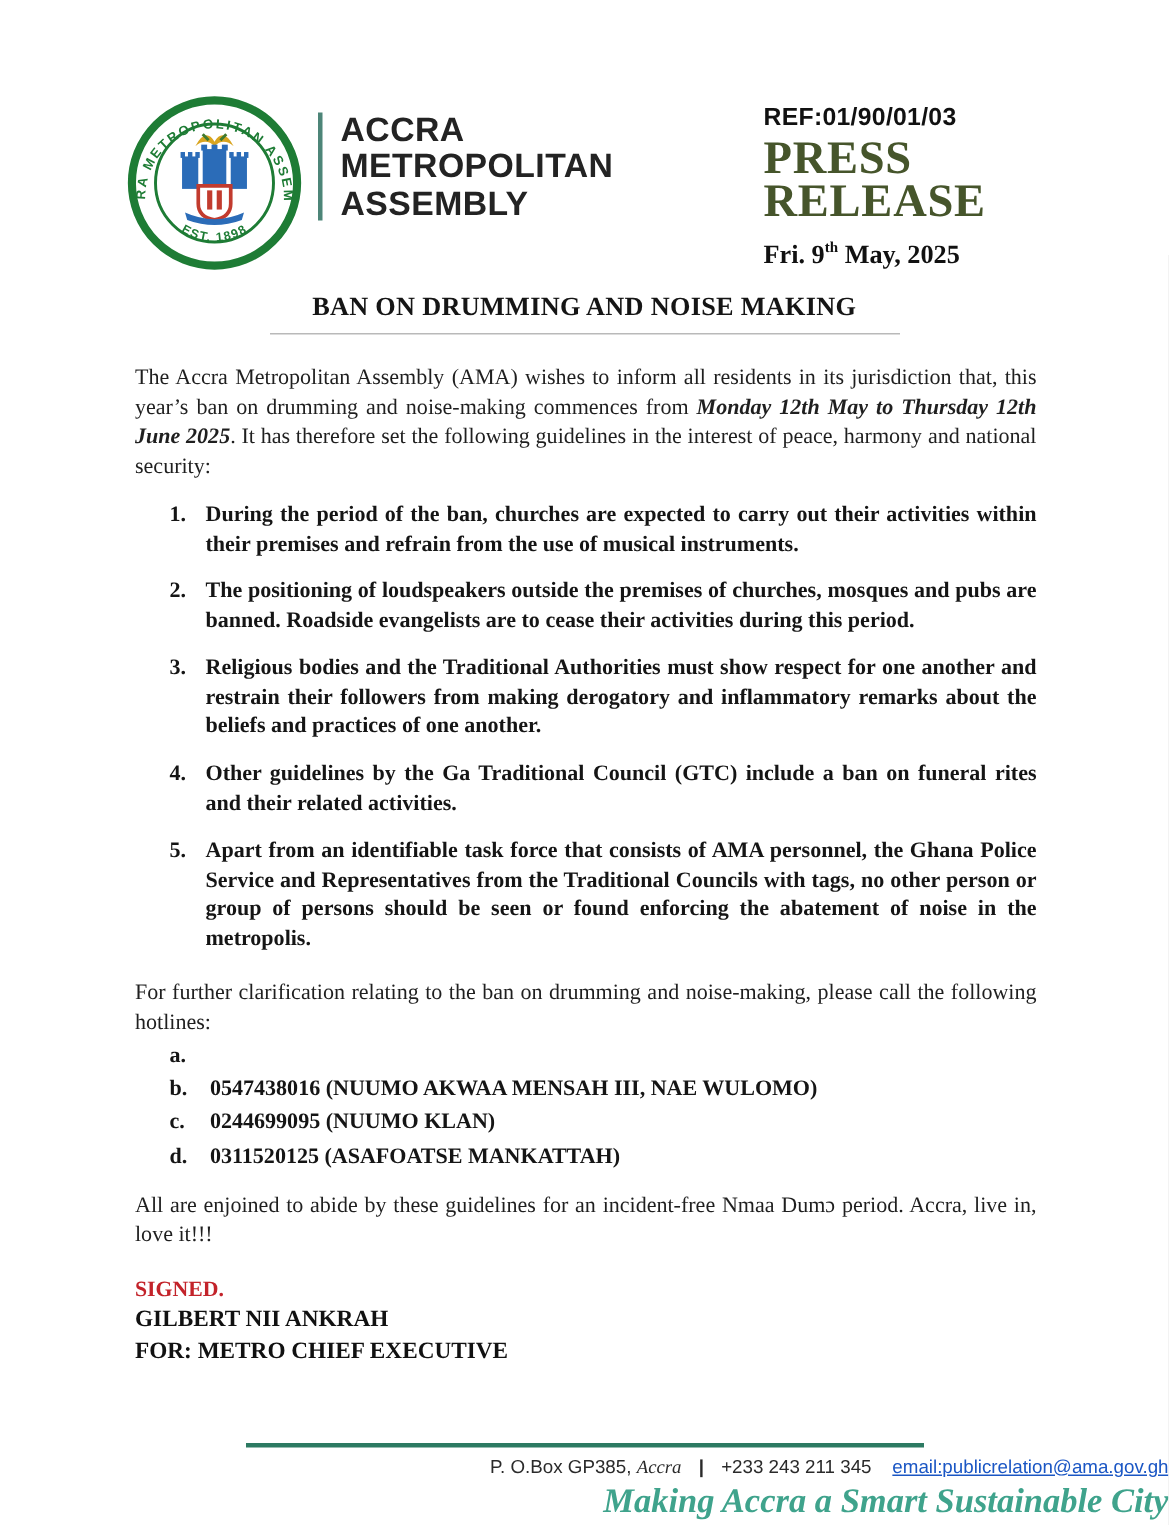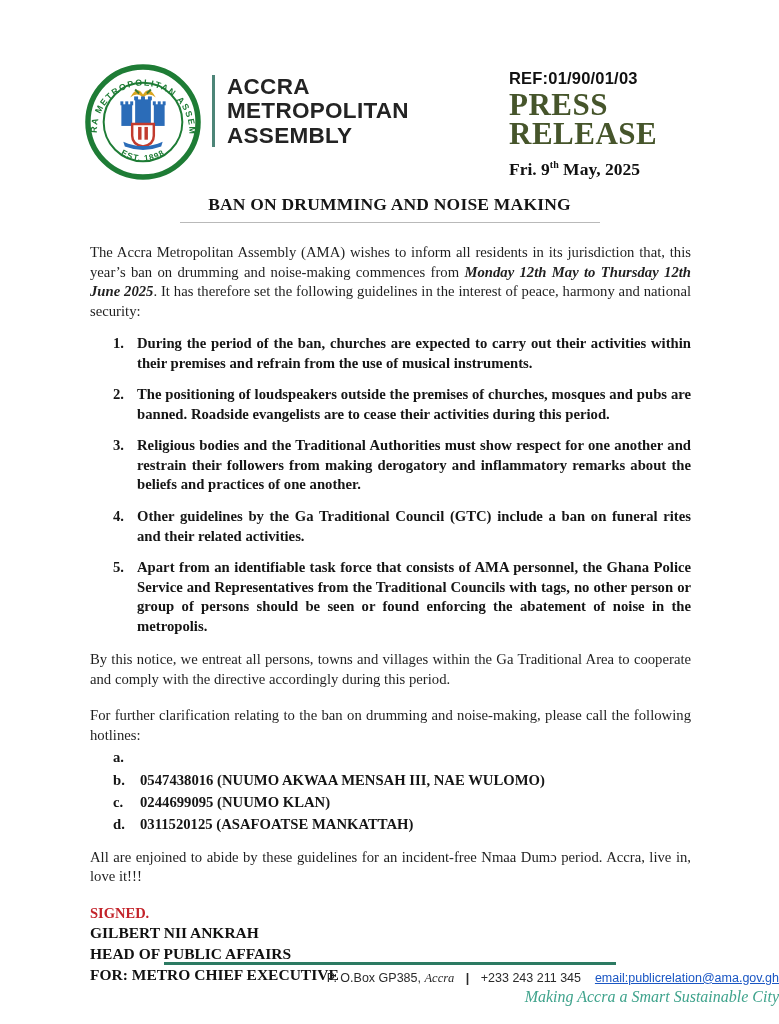--- a/index.html
+++ b/index.html
@@ -46,21 +46,21 @@
   .signature { margin-top:17px; font-family:"Liberation Serif", serif; }
   .signed { font-weight:bold; font-size:14.5px; }
   .sig-line { font-weight:bold; font-size:15.5px; color:#111; line-height:1.34; }
   
   .footer { position:absolute; top:962px; left:0; width:100%; text-align:right; }
   .footer-rule { width:452px; height:2.5px; margin:0 auto; border:none; }
   .footer-contact { margin-top:6px; font-family:"Liberation Sans", sans-serif; font-size:12.5px; color:#2a2a2a; }
   .footer-contact .city { font-family:"Liberation Serif", serif; font-style:italic; }
   .footer-contact .sep { margin:0 8px; font-weight:bold; }
   .email-link { text-decoration:underline; }
-  .tagline { font-style:italic; font-weight:normal; font-size:16px; margin-top:2px; }
+  .tagline { font-style:italic; font-weight:bold; font-size:23px; margin-top:2px; }
 </style>
 </head>
 <body>
 
 <div class="page">
 
   <div class="header">
 
     <svg class="logo" viewBox="0 0 120 120" aria-hidden="true">
       <circle cx="60" cy="60" r="56" fill="#ffffff" stroke="#1e7c35" stroke-width="5.5"></circle>
@@ -140,21 +140,20 @@
       <div class="gitem">
         <span class="gnum">4.</span>
         <span class="gtext">Other guidelines by the Ga Traditional Council (GTC) include a ban on funeral rites and their related activities.</span>
       </div>
       <div class="gitem">
         <span class="gnum">5.</span>
         <span class="gtext">Apart from an identifiable task force that consists of AMA personnel, the Ghana Police Service and Representatives from the Traditional Councils with tags, no other person or group of persons should be seen or found enforcing the abatement of noise in the metropolis.</span>
       </div>
     </div>
 
-    <p class="para notice">By this notice, we entreat all persons, towns and villages within the Ga Traditional Area to cooperate and comply with the directive accordingly during this period.</p>
 
     <p class="para clarify">For further clarification relating to the ban on drumming and noise-making, please call the following hotlines:</p>
 
     <div class="hotlines">
       <div class="hitem">
         <span class="hletter">a.</span>
       </div>
       <div class="hitem">
         <span class="hletter">b.</span>
         <span>0547438016 (NUUMO AKWAA MENSAH III, NAE WULOMO)</span>
@@ -167,21 +166,20 @@
         <span class="hletter">d.</span>
         <span>0311520125 (ASAFOATSE MANKATTAH)</span>
       </div>
     </div>
 
     <p class="para closing">All are enjoined to abide by these guidelines for an incident-free Nmaa Dumɔ period. Accra, live in, love it!!!</p>
 
     <div class="signature">
       <div class="signed" style="color:#c3232a">SIGNED.</div>
       <div class="sig-line">GILBERT NII ANKRAH</div>
-      <div class="sig-line">HEAD OF PUBLIC AFFAIRS</div>
       <div class="sig-line">FOR: METRO CHIEF EXECUTIVE</div>
     </div>
   </div>
 
   <div class="footer">
     <hr class="footer-rule" style="background:#2c7a62">
     <div class="footer-contact">
       <span>P. O.Box GP385,</span>
       <span class="city">Accra</span>
       <span class="sep">|</span>

